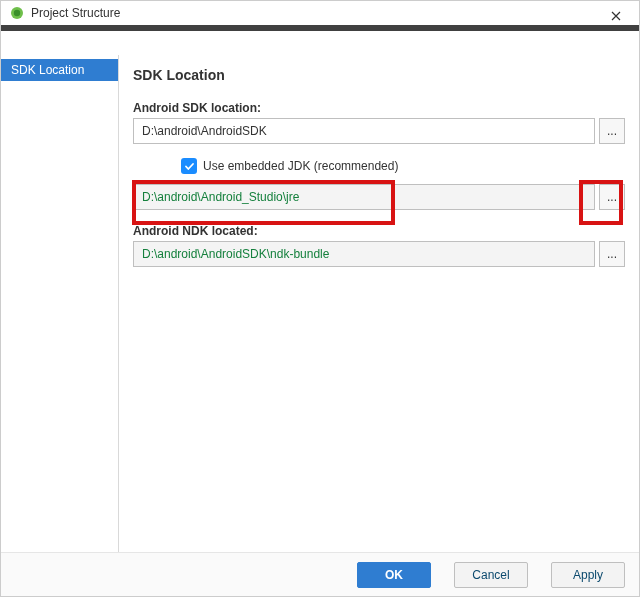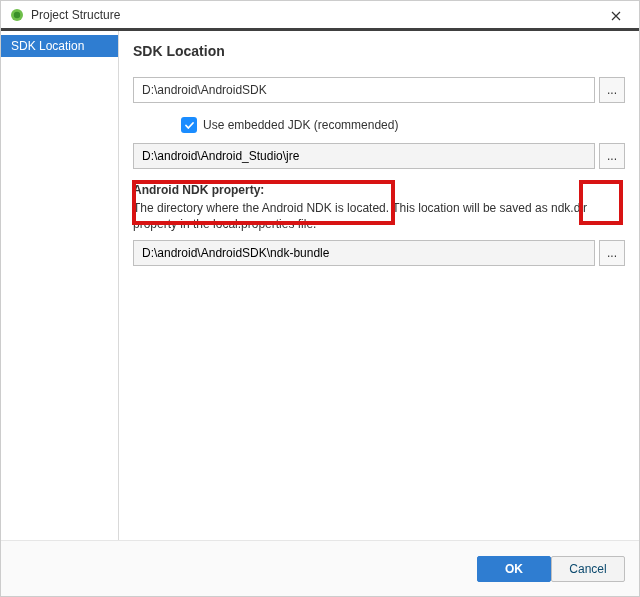--- a/index.html
+++ b/index.html
@@ -18,41 +18,42 @@
     background: #fff;
     border: 1px solid #ccc;
     display: flex;
     flex-direction: column;
   }
   .titlebar {
     height: 30px;
     display: flex;
     align-items: center;
     padding: 0 8px;
-    border-bottom: 3px solid #404040;
+    border-bottom: 6px solid #404040;
     background: #fff;
     position: relative;
   }
   .titlebar .app-icon {
     width: 16px; height: 16px;
     margin-right: 6px;
     display: inline-flex; align-items: center; justify-content: center;
   }
   .titlebar .title { color: #333; font-size: 12px; }
   .titlebar .close {
     position: absolute;
     right: 0; top: 0;
     width: 46px; height: 30px;
     display: flex; align-items: center; justify-content: center;
     color: #333;
   }
   .body {
     flex: 1;
     display: flex;
     overflow: hidden;
+    margin-top: 24px;
   }
   .sidebar {
     width: 118px;
     border-right: 1px solid #d9d9d9;
     background: #fff;
     padding-top: 4px;
   }
   .side-item {
     padding: 4px 10px;
     font-size: 12px;
@@ -95,21 +96,21 @@
     height: 26px;
     border: 1px solid #bfbfbf;
     padding: 0 8px;
     font-family: inherit;
     font-size: 12px;
     color: #333;
     background: #fff;
   }
   .path-input.disabled {
     background: #f4f4f4;
-    color: #000000;
+    color: #15803d;
   }
   .browse-btn {
     width: 26px;
     height: 26px;
     border: 1px solid #bfbfbf;
     background: #f7f7f7;
     display: flex;
     align-items: center;
     justify-content: center;
     cursor: pointer;
@@ -129,26 +130,26 @@
     background: #1a8cff;
     display: inline-flex;
     align-items: center;
     justify-content: center;
     color: #fff;
     font-size: 11px;
     font-weight: bold;
   }
   .chk svg { display:block; }
   .buttonbar {
-    height: 56px;
+    height: 44px;
     border-top: 1px solid #e6e6e6;
     display: flex;
     align-items: center;
     justify-content: flex-end;
-    gap: 0;
+    gap: 23px;
     padding: 0 14px;
     background: #fafafa;
   }
   .btn {
     min-width: 74px;
     height: 26px;
     border: 1px solid #bfbfbf;
     background: #f7f7f7;
     font-size: 12px;
     cursor: pointer;
@@ -211,20 +212,21 @@
   <div class="body">
     <div class="sidebar">
       <div class="side-item selected">
         <span>SDK Location</span>
       </div>
     </div>
 
     <div class="content">
       <h1>SDK Location</h1>
 
+      <div class="section-title">Android SDK location:</div>
       <div class="path-row">
         <input class="path-input" type="text" value="D:\android\AndroidSDK" style="">
         <div class="browse-btn">
           <span>...</span>
         </div>
       </div>
 
       <div class="checkbox-row">
         <span class="chk">
           <svg width="11" height="11" viewBox="0 0 11 11">
@@ -233,36 +235,38 @@
         </span>
         <span>Use embedded JDK (recommended)</span>
       </div>
       <div class="path-row">
         <input class="path-input disabled" type="text" disabled="" value="D:\android\Android_Studio\jre" style="">
         <div class="browse-btn">
           <span>...</span>
         </div>
       </div>
 
-      <div class="section-title">Android NDK property:</div>
-      <div class="section-desc">The directory where the Android NDK is located. This location will be saved as ndk.dir property in the local.properties file.</div>
+      <div class="section-title">Android NDK located:</div>
       <div class="path-row">
         <input class="path-input disabled" type="text" disabled="" value="D:\android\AndroidSDK\ndk-bundle" style="">
         <div class="browse-btn">
           <span>...</span>
         </div>
       </div>
 
     </div>
   </div>
 
   <div class="buttonbar">
     <div class="btn primary">
       <span>OK</span>
     </div>
     <div class="btn disabled">
       <span>Cancel</span>
     </div>
+    <div class="btn disabled">
+      <span>Apply</span>
+    </div>
   </div>
 
   <div class="hl-1"></div>
   <div class="hl-2"></div>
 </div>
 
 </body></html>

